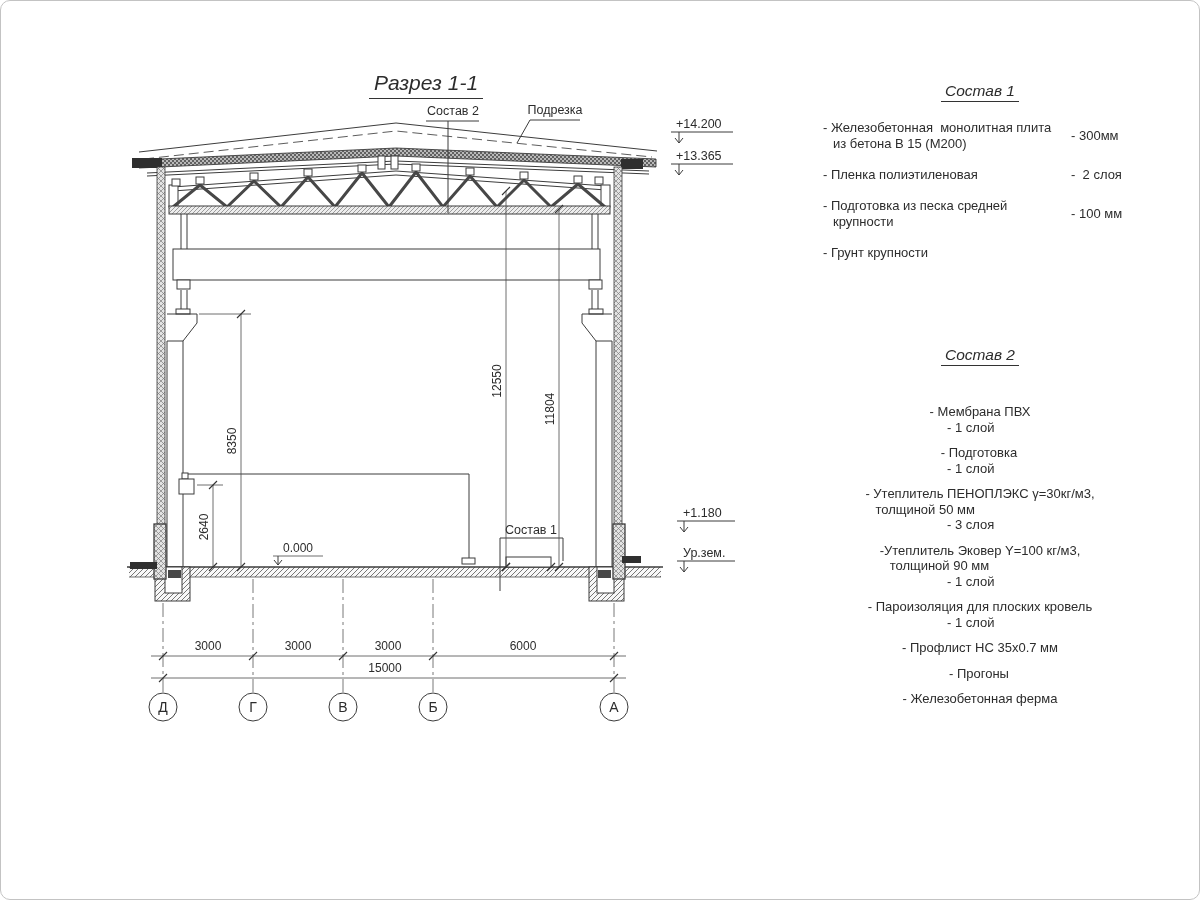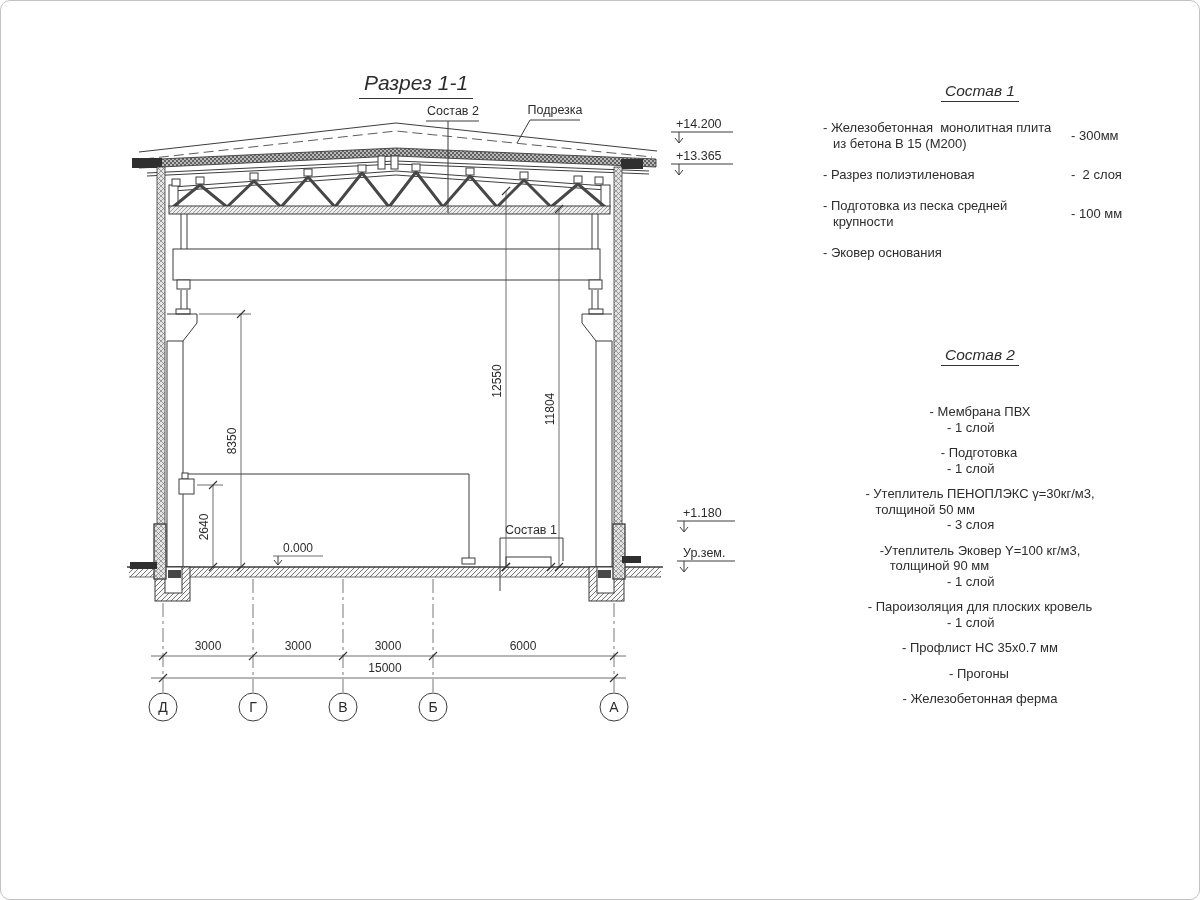--- a/index.html
+++ b/index.html
@@ -1,19 +1,19 @@
 <!DOCTYPE html>
 <html><head>
 <meta charset="utf-8">
 <style>
   html,body{margin:0;padding:0;background:#fff;}
   body{font-family:"Liberation Sans",sans-serif;color:#2c2c2c;}
   .page{position:relative;width:1198px;height:898px;background:#fff;border:1px solid #c3c3c3;border-radius:10px;overflow:hidden;}
   .drawing-svg{position:absolute;left:0;top:0;}
-  .dwg-title{position:absolute;left:358px;top:70px;font-size:21px;font-style:italic;border-bottom:1.6px solid #333;padding:0 5px 3px 5px;}
+  .dwg-title{position:absolute;left:368px;top:70px;font-size:21px;font-style:italic;border-bottom:1.6px solid #333;padding:0 5px 3px 5px;}
   .mat-block{position:absolute;left:822px;width:314px;}
   #mat1{top:80px;}
   #mat2{top:344px;}
   .mat-heading{text-align:center;font-style:italic;font-size:15.5px;line-height:19px;}
   .mat-heading .hd{border-bottom:1.2px solid #333;padding:0 4px 2px 4px;}
   #mat1 .mat-heading{margin-bottom:20px;}
   #mat2 .mat-heading{margin-bottom:40px;}
   .mat-item{display:flex;align-items:center;font-size:13px;margin-bottom:15px;}
   #mat2 .mat-item{margin-bottom:10px;line-height:15.5px;flex-direction:column;}
   #mat1 .mat-item{line-height:16px;}
@@ -281,30 +281,30 @@
 <div class="dwg-title">Разрез 1-1</div>
 
 <div class="mat-block" id="mat1">
   <div class="mat-heading"><span class="hd">Состав 1</span></div>
   <div class="mat-item">
     <div class="mat-name">- Железобетонная  монолитная плита
 из бетона В 15 (М200)</div>
     <div class="mat-value">- 300мм</div>
   </div>
   <div class="mat-item">
-    <div class="mat-name">- Разрез полиэтиленовая</div>
+    <div class="mat-name">- Пленка полиэтиленовая</div>
     <div class="mat-value">-  2 слоя</div>
   </div>
   <div class="mat-item">
     <div class="mat-name">- Подготовка из песка средней
 крупности</div>
     <div class="mat-value">- 100 мм</div>
   </div>
   <div class="mat-item">
-    <div class="mat-name">- Эковер основания</div>
+    <div class="mat-name">- Грунт крупности</div>
     <div class="mat-value"></div>
   </div>
 </div>
 
 <div class="mat-block" id="mat2">
   <div class="mat-heading"><span class="hd">Состав 2</span></div>
   <div class="mat-item">
     <div class="mat-name">- Мембрана ПВХ</div>
     <div class="mat-value">- 1 слой</div>
   </div>

